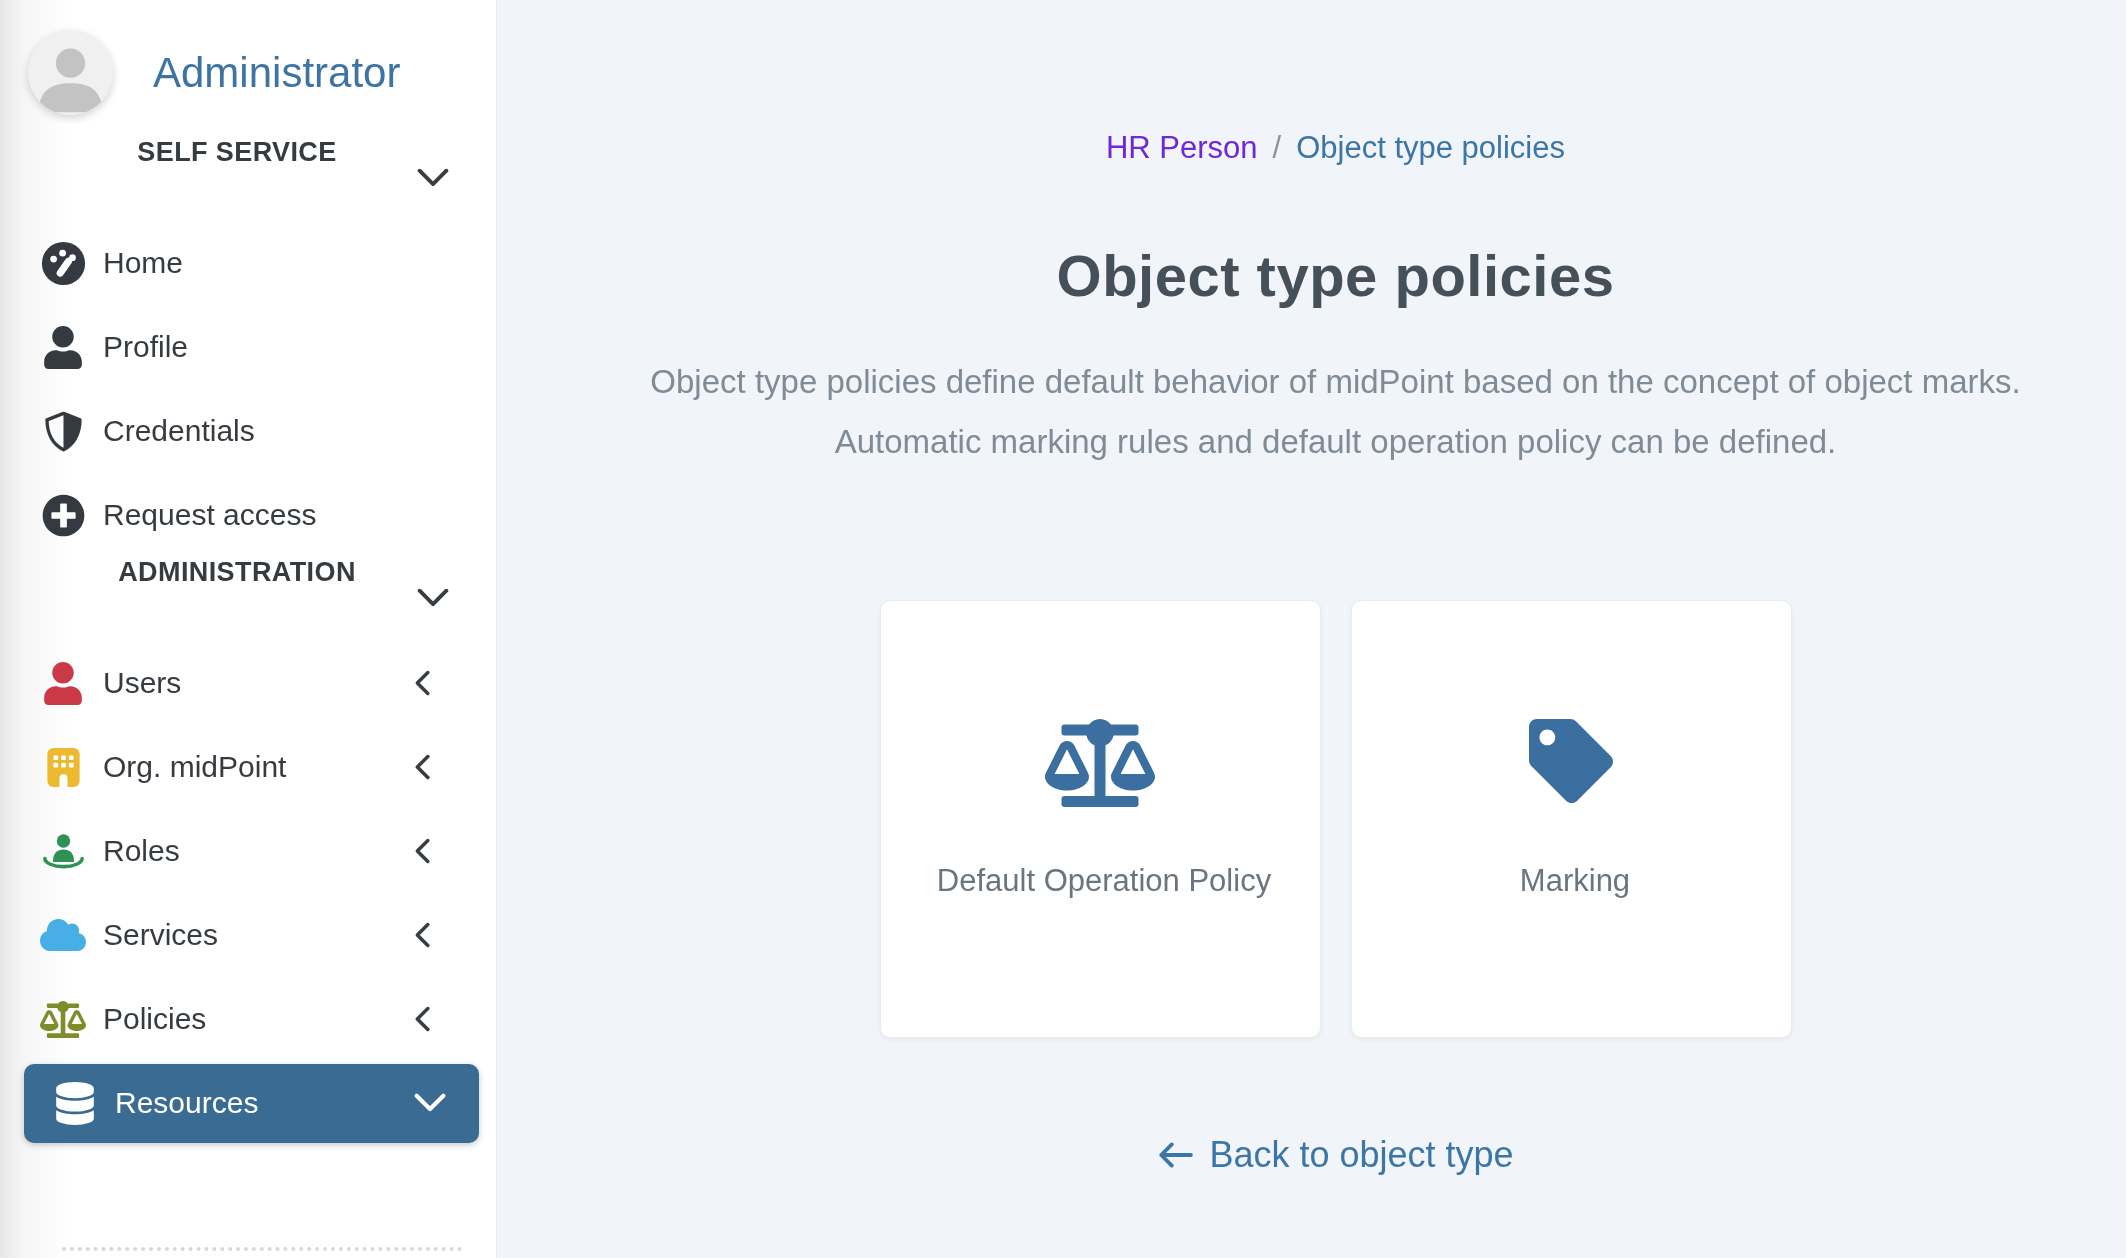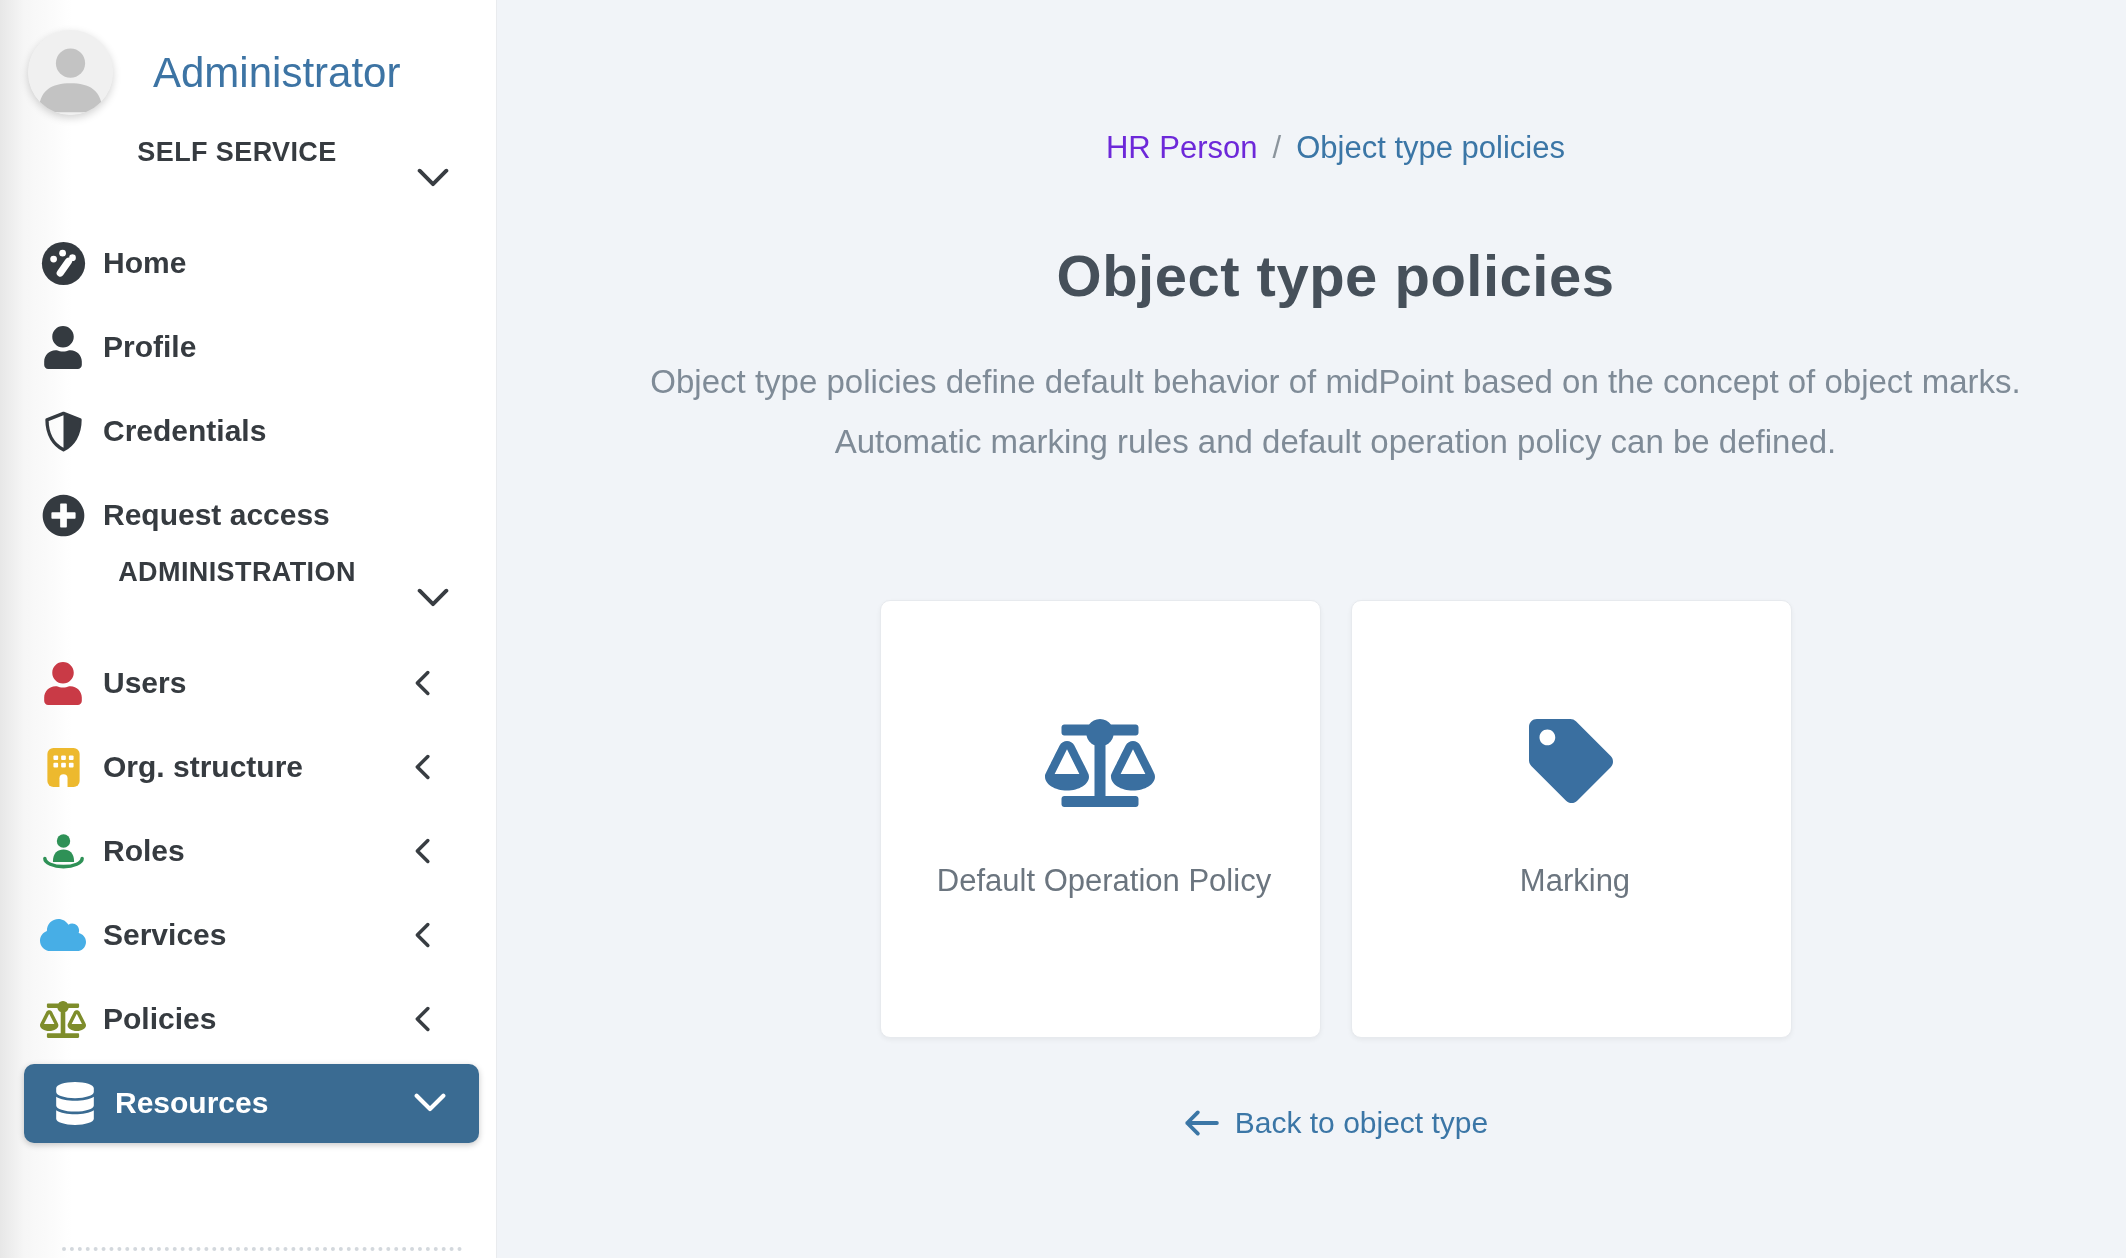--- a/index.html
+++ b/index.html
@@ -19,21 +19,21 @@
   }
   .user-panel { position:absolute; top:30px; left:28px; display:flex; align-items:center; }
   .avatar {
     width:85px; height:85px; border-radius:50%; overflow:hidden; background:#f1f1f1;
     box-shadow:0 3px 8px rgba(0,0,0,.18); flex:0 0 85px; cursor:pointer;
   }
   .avatar svg { display:block; }
   .username { margin-left:40px; font-size:42px; color:#3d74a4; cursor:pointer; text-decoration:none; }
 
   .nav { position:absolute; top:137px; left:0; right:0; }
-  .row { height:84px; display:flex; align-items:center;font-weight:bold; }
+  .row { height:84px; display:flex; align-items:center; }
   .section-row { padding:0 46px 0 24px; font-size:27px; font-weight:600; letter-spacing:.4px; color:#363b40; cursor:pointer;flex-direction:column; }
   .section-row .chev { margin-left:auto; display:flex; }
   .item-row { padding:0 62px 0 40px; font-size:30px; color:#363b40; cursor:pointer; }
   .mi-icon { width:46px; height:46px; flex:0 0 46px; display:flex; align-items:center; justify-content:center; }
   .mi-label { margin-left:17px; white-space:nowrap; }
   .chev-left { margin-left:auto; display:flex; }
 
   .selected-wrap { padding:0 17px 0 24px; }
   .selected-pill {
     background:#3a6b92; border-radius:10px; height:79px; width:100%;
@@ -63,22 +63,22 @@
   .cards { margin-top:128px; display:flex; justify-content:center; gap:30px; }
   .card {
     width:441px; height:438px; background:#ffffff;
     border:1px solid #e7eaee; border-radius:10px; position:relative;
     box-shadow:0 2px 5px rgba(0,0,0,.05); cursor:pointer;
   }
   .card-icon { position:absolute; top:118px; left:0; right:0; display:flex; justify-content:center; }
   .card-label { position:absolute; top:262px; left:8px; right:0; text-align:center; font-size:31px; color:#6b757f; }
 
   .back-link {
-    margin-top:68px; display:flex; justify-content:center; align-items:center; gap:16px;
-    font-size:30px; color:#3b76a6; cursor:pointer; text-decoration:none;
+    margin-top:96px; display:flex; justify-content:center; align-items:center; gap:16px;
+    font-size:36px; color:#3b76a6; cursor:pointer; text-decoration:none;
   }
   .back-link svg { display:block; }
 </style>
 </head>
 <body>
 
 <aside class="sidebar">
 
   <div class="user-panel">
     <div class="avatar">
@@ -173,21 +173,21 @@
           <rect x="8" y="3" width="48" height="58" rx="9" fill="#edb92e"></rect>
           <rect x="17" y="14" width="7" height="7" rx="1.5" fill="#fff"></rect>
             <rect x="28.5" y="14" width="7" height="7" rx="1.5" fill="#fff"></rect>
             <rect x="40" y="14" width="7" height="7" rx="1.5" fill="#fff"></rect>
           <rect x="17" y="25" width="7" height="7" rx="1.5" fill="#fff"></rect>
             <rect x="28.5" y="25" width="7" height="7" rx="1.5" fill="#fff"></rect>
             <rect x="40" y="25" width="7" height="7" rx="1.5" fill="#fff"></rect>
           <path d="M26 61 v-13 a6 6 0 0 1 12 0 v13 z" fill="#fff"></path>
         </svg>
       </span>
-      <span class="mi-label">Org. structure</span>
+      <span class="mi-label">Org. midPoint</span>
       <span class="chev-left">
         <svg width="24" height="28" viewBox="0 0 20 24">
             <path d="M15 3 L6 12 L15 21" fill="none" stroke="#383d42" stroke-width="3" stroke-linecap="round" stroke-linejoin="round"></path>
           </svg>
       </span>
     </div>
 
     <div class="row item-row">
       <span class="mi-icon">
         <svg width="45" height="45" viewBox="0 0 64 64">

